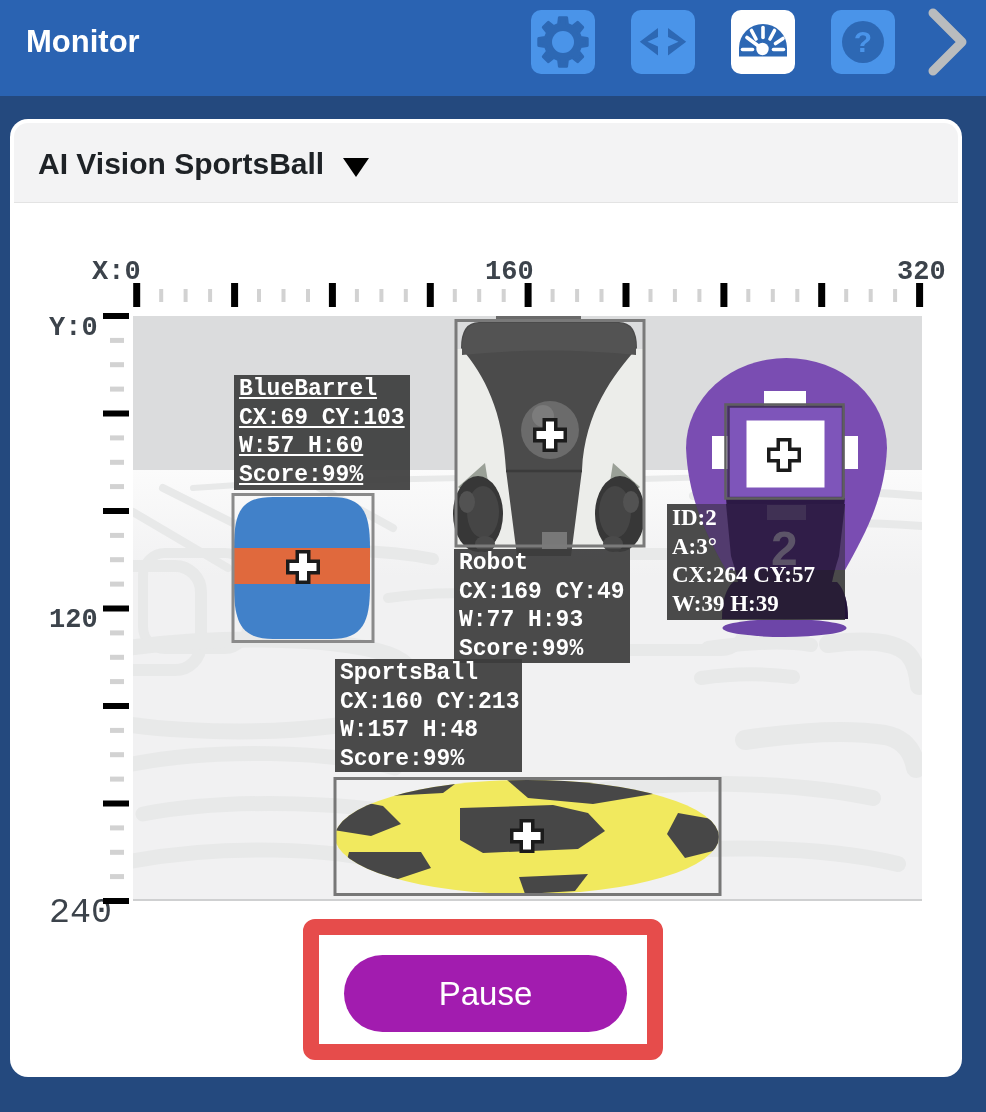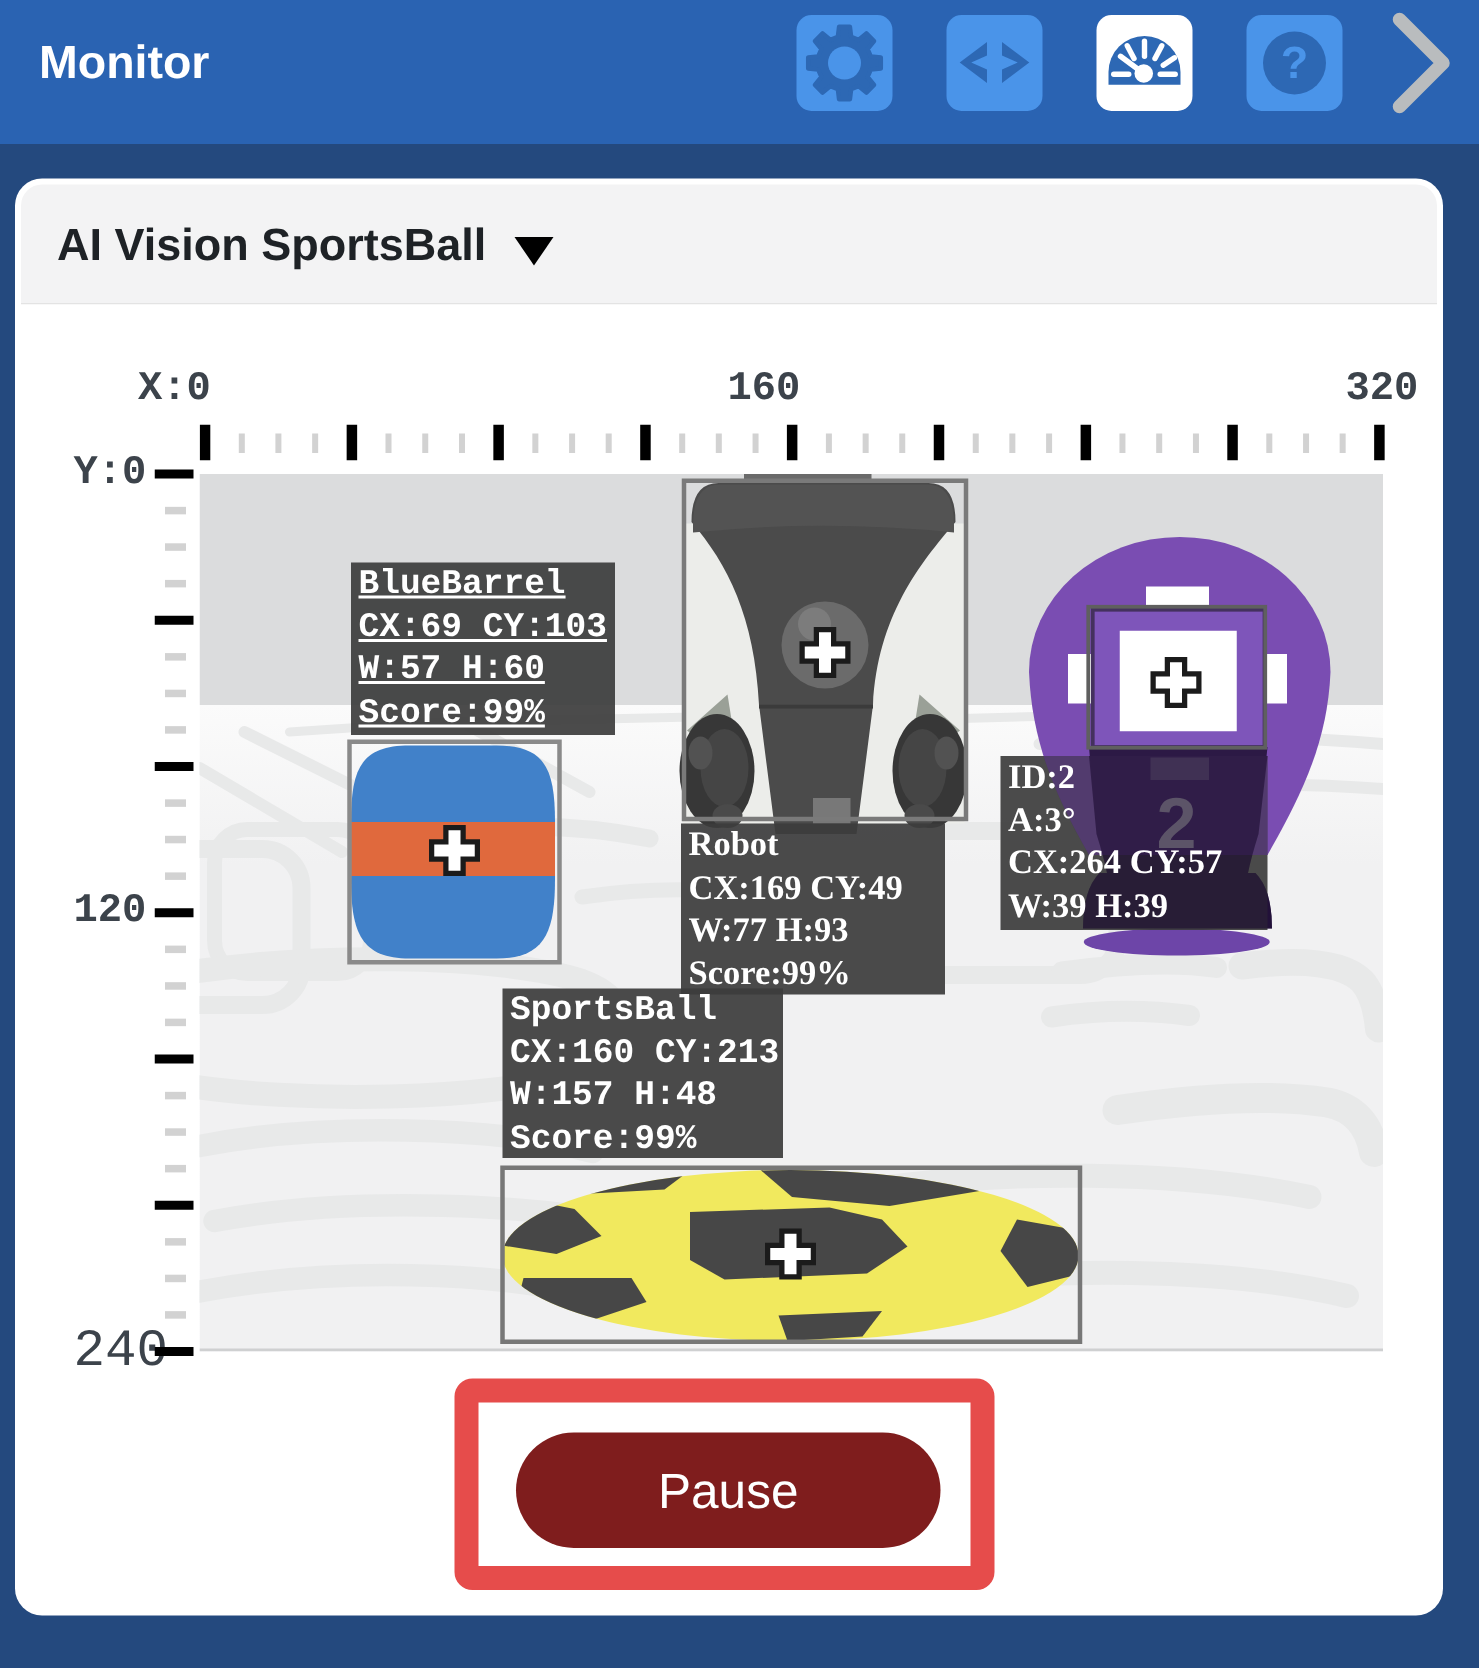--- a/index.html
+++ b/index.html
@@ -1,19 +1,19 @@
 <!DOCTYPE html>
 <html><head>
 <meta charset="utf-8">
 <style>
   html,body{margin:0;padding:0;}
   body{width:986px;height:1112px;position:relative;overflow:hidden;
        background:#24497e;font-family:"Liberation Sans",sans-serif;}
   .abs{position:absolute;}
-  .mono{font-family:"Liberation Mono",monospace;}
+  .mono{font-family:"Liberation Mono",monospace;margin-top:12px;}
   .lbl{position:absolute;font-family:"Liberation Mono",monospace;font-size:23px;
        line-height:28.7px;color:#fff;background:rgba(60,60,60,0.92);
        padding:0 0 0 5px;white-space:pre;font-weight:bold;}
 </style>
 </head>
 <body>
 
 <div class="abs" style="left:0;top:0;width:986px;height:96px;background:#2a63b2;"></div>
 
 <div class="abs" style="left:26px;top:24px;color:#fff;font-size:31px;font-weight:bold;letter-spacing:0px;">Monitor</div>
@@ -277,21 +277,21 @@
     <path d="M-7.5 -17 h15 v9.5 h9.5 v15 h-9.5 v9.5 h-15 v-9.5 h-9.5 v-15 h9.5 z" fill="#1b1b1b"></path>
     <path d="M-4 -13.5 h8 v9.5 h9.5 v8 h-9.5 v9.5 h-8 v-9.5 h-9.5 v-8 h9.5 z" fill="#fff"></path>
   </g>
 </svg>
 
 <div class="lbl" style="left:234px;top:375px;width:171px;height:115px;text-decoration:underline;">BlueBarrel
 CX:69 CY:103
 W:57 H:60
 Score:99%</div>
 
-<div class="lbl" style="left:454px;top:549px;width:171px;height:114px;font-family:Liberation Serif, serif;">Robot
+<div class="lbl" style="left:454px;top:549px;width:171px;height:114px;">Robot
 CX:169 CY:49
 W:77 H:93
 Score:99%</div>
 
 <div class="lbl" style="left:667px;top:504px;width:173px;height:116px;"></div>
 
 <div class="lbl" style="left:335px;top:659px;width:182px;height:113px;">SportsBall
 CX:160 CY:213
 W:157 H:48
 Score:99%</div>
@@ -311,13 +311,13 @@
   <text x="638" y="249" font-family="Liberation Sans,sans-serif" font-size="48" font-weight="bold" fill="#5c5468">2</text>
 </svg>
 
 <div class="lbl" style="left:667px;top:504px;width:173px;height:116px;background:none;font-family:Liberation Serif, serif;">ID:2
 A:3°
 CX:264 CY:57
 W:39 H:39</div>
 
 <div class="abs" style="left:303px;top:919px;width:360px;height:141px;border:16px solid #e64c4b;border-radius:12px;box-sizing:border-box;"></div>
 
-<div class="abs" style="left:344px;top:955px;width:283px;height:77px;background:#7f1d1d;border-radius:38.5px;color:#fff;font-size:33px;text-align:center;line-height:77px;">Pause</div>
+<div class="abs" style="left:344px;top:955px;width:283px;height:77px;background:#a21caf;border-radius:38.5px;color:#fff;font-size:33px;text-align:center;line-height:77px;">Pause</div>
 
 </body></html>

